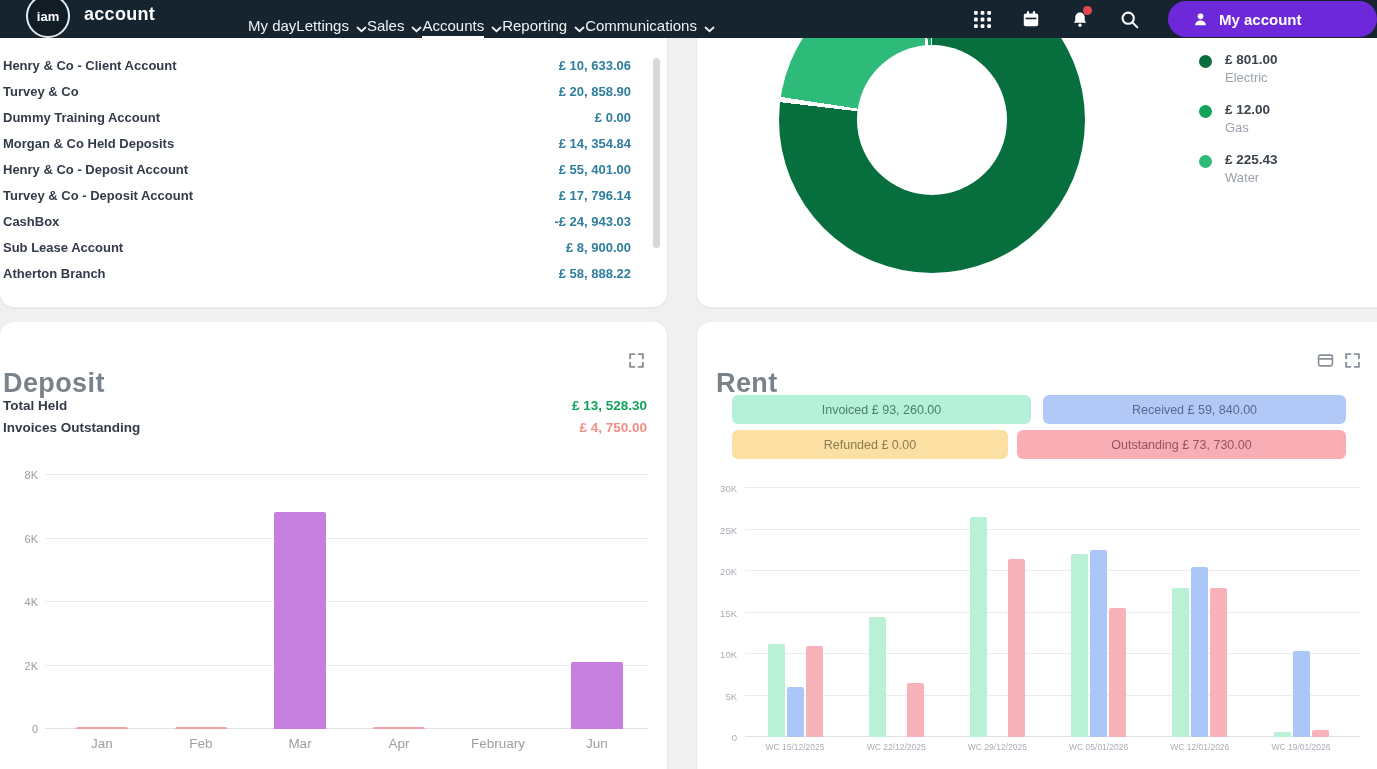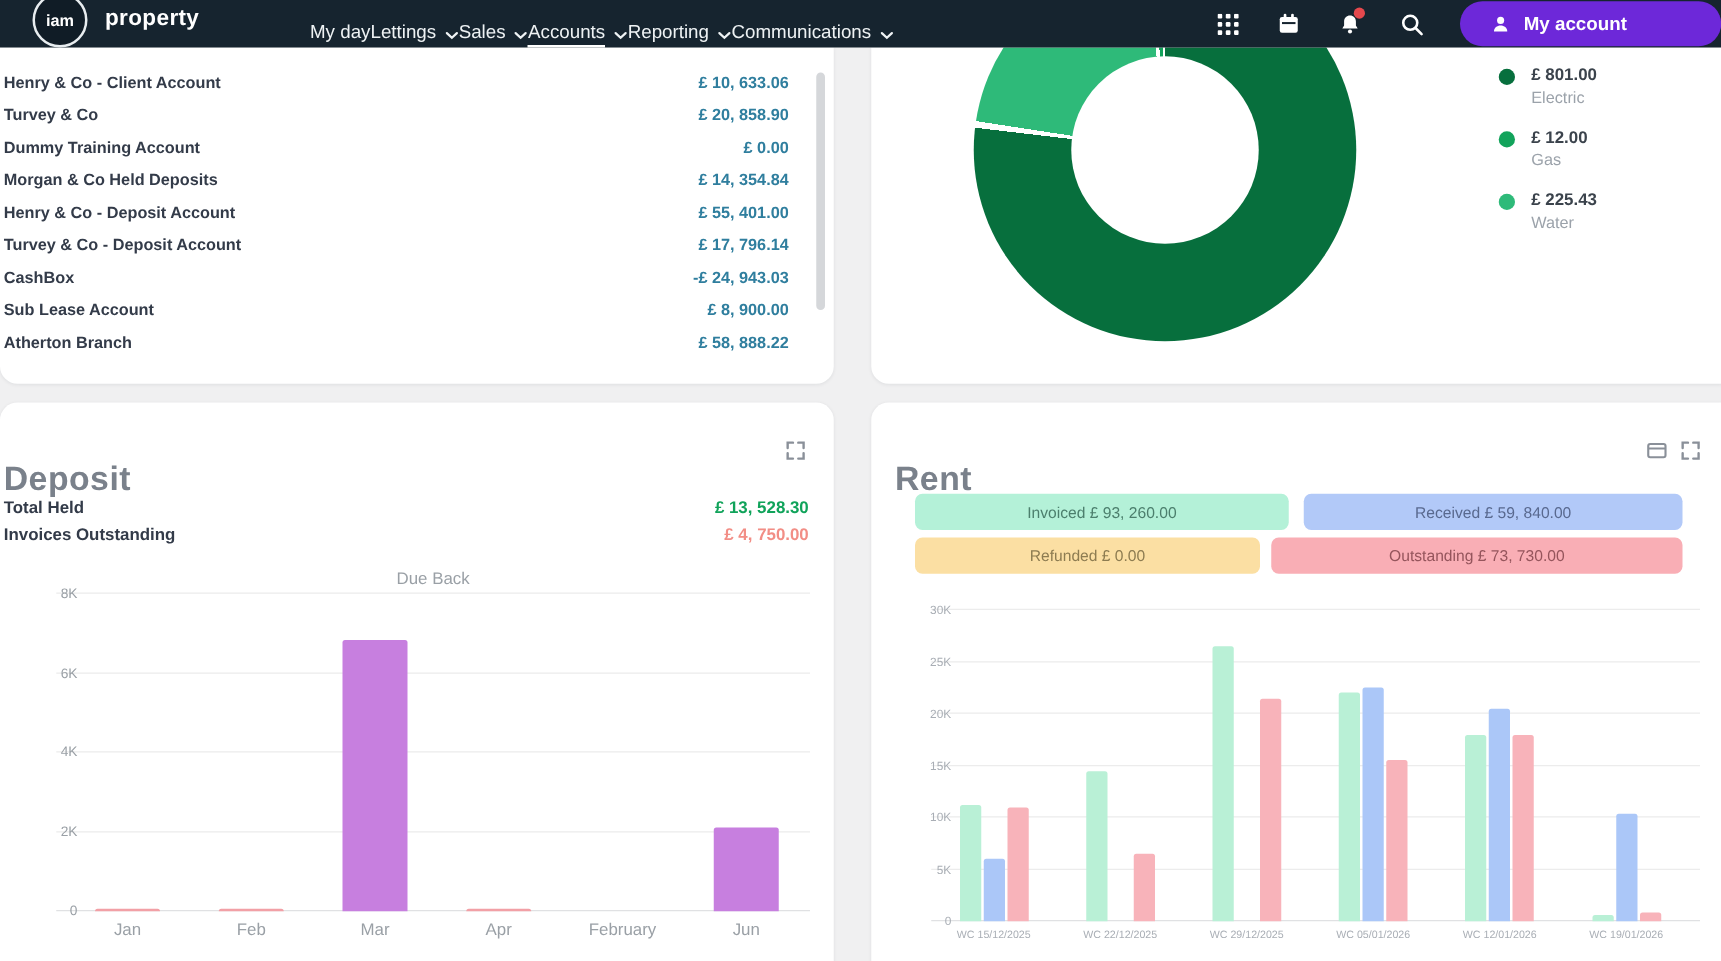--- a/index.html
+++ b/index.html
@@ -55,21 +55,21 @@
   #rent-panel .hdr-icons{left:620px;}
   .hdr-ic{width:17px;height:17px;cursor:pointer;}
   .stat-row{position:absolute;left:3px;right:20px;display:flex;justify-content:space-between;font-size:13.5px;font-weight:700;}
   .stat-label{color:#333b49;}
   .chart-title{position:absolute;left:45px;top:133px;width:603px;text-align:center;font-size:13.5px;color:#9aa0a6;}
   .plot{position:absolute;}
   #dep-plot{left:45px;top:153px;width:603px;height:254px;}
   #rent-plot{left:48px;top:166px;width:615px;height:249px;}
   .gridline{position:absolute;left:0;right:0;height:1px;background:#ececec;}
   .gridline.base{background:#e0e1e3;}
-  .ytick{position:absolute;text-align:right;color:#9aa0a6;padding-left:24px;}
+  .ytick{position:absolute;text-align:right;color:#9aa0a6;}
   #deposit-panel .ytick{left:0;width:38px;font-size:11px;}
   #rent-panel .ytick{left:6px;width:34px;font-size:9.5px;color:#a9aeb5;}
   .bar{position:absolute;bottom:0;border-radius:2px 2px 0 0;}
   .xtick{position:absolute;text-align:center;color:#9aa0a6;}
   #deposit-panel .xtick{top:414px;width:70px;font-size:13.5px;}
   #rent-panel .xtick{top:420px;width:92px;font-size:8.5px;color:#a9aeb5;}
   
   .pill{position:absolute;height:29px;border-radius:6px;display:flex;align-items:center;justify-content:center;
     font-size:12.5px;font-weight:500;cursor:pointer;}
   .pill.p0{left:35px;top:73px;width:299px;}
@@ -78,21 +78,21 @@
   .pill.p3{left:320px;top:108px;width:329px;}
 </style>
 </head>
 <body>
 
 <nav class="topbar">
   <div class="logo">
     <div class="logo-circle">
       <span>iam</span>
     </div>
-    <span class="brand-name">property</span>
+    <span class="brand-name">account</span>
   </div>
 
   <div class="nav-items" id="nav-items">
       <div class="nav-item">
         <span class="lbl">My day</span>
       </div>
       <div class="nav-item">
         <span class="lbl">Lettings</span>
         <span><svg width="11" height="7" viewBox="0 0 11 7" fill="none" stroke="#eef2f4" stroke-width="1.8" stroke-linecap="round">
             <path d="M1.5 1.5 L5.5 5.2 L9.5 1.5"></path>
@@ -265,21 +265,20 @@
   <div id="dep-stats">
       <div class="stat-row" style="top: 76px;">
         <div class="stat-label">Total Held</div>
         <div class="stat-value" style="color: rgb(16, 163, 90);">£ 13, 528.30</div>
       </div>
       <div class="stat-row" style="top: 98px;">
         <div class="stat-label">Invoices Outstanding</div>
         <div class="stat-value" style="color: rgb(242, 142, 134);">£ 4, 750.00</div>
       </div>
     </div>
-  <div class="chart-title">Due Back</div>
   <div class="plot" id="dep-plot">
       <div class="gridline base" style="bottom: 0px;"></div>
       <div class="gridline" style="bottom: 63.5px;"></div>
       <div class="gridline" style="bottom: 127px;"></div>
       <div class="gridline" style="bottom: 190.5px;"></div>
       <div class="gridline" style="bottom: 254px;"></div>
       <div class="bar" style="left: 31px; width: 52px; height: 2px; background: rgb(242, 160, 166);"></div>
       <div class="bar" style="left: 130px; width: 52px; height: 2px; background: rgb(242, 160, 166);"></div>
       <div class="bar" style="left: 229px; width: 52px; height: 217.487px; background: rgb(199, 127, 223);"></div>
       <div class="bar" style="left: 328px; width: 52px; height: 2px; background: rgb(242, 160, 166);"></div>

